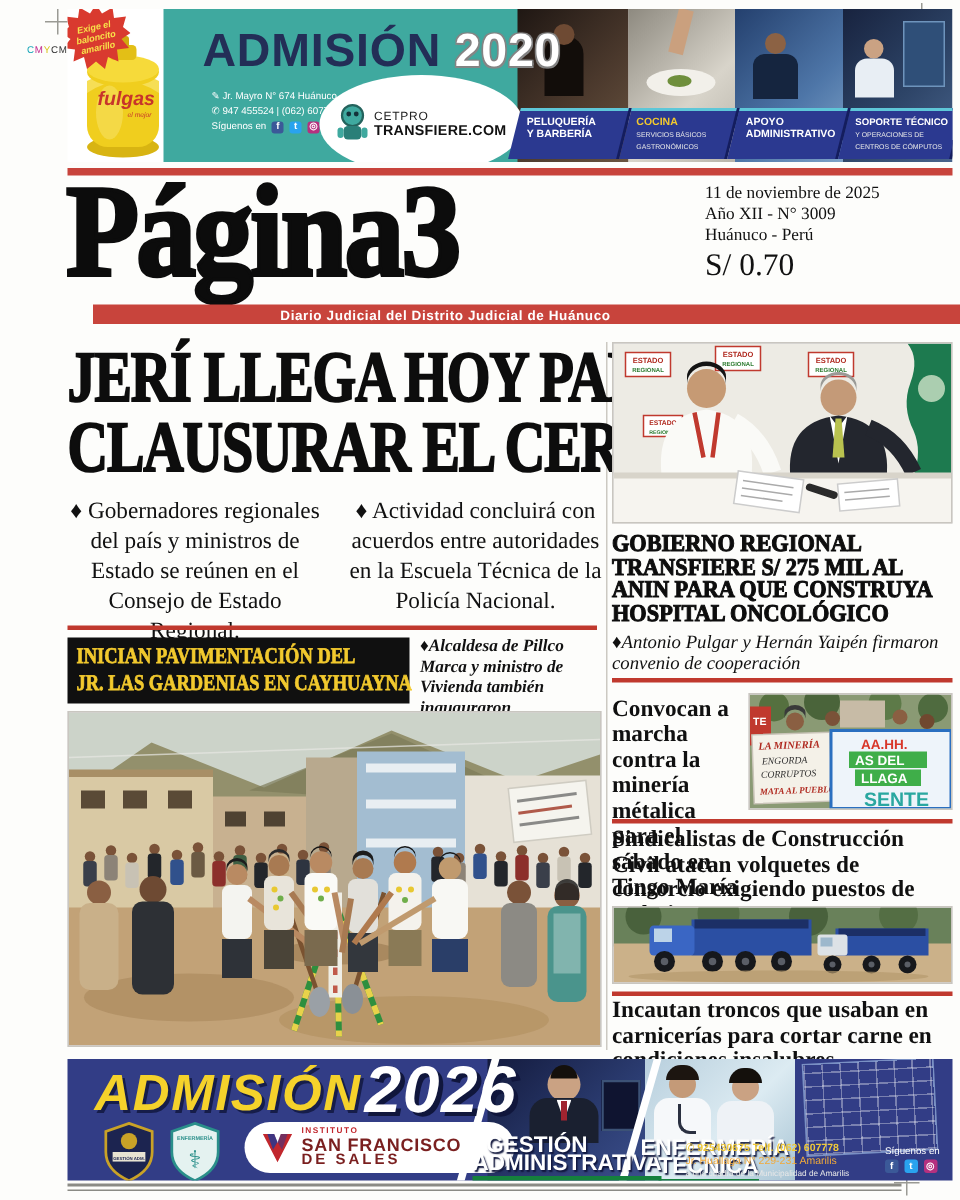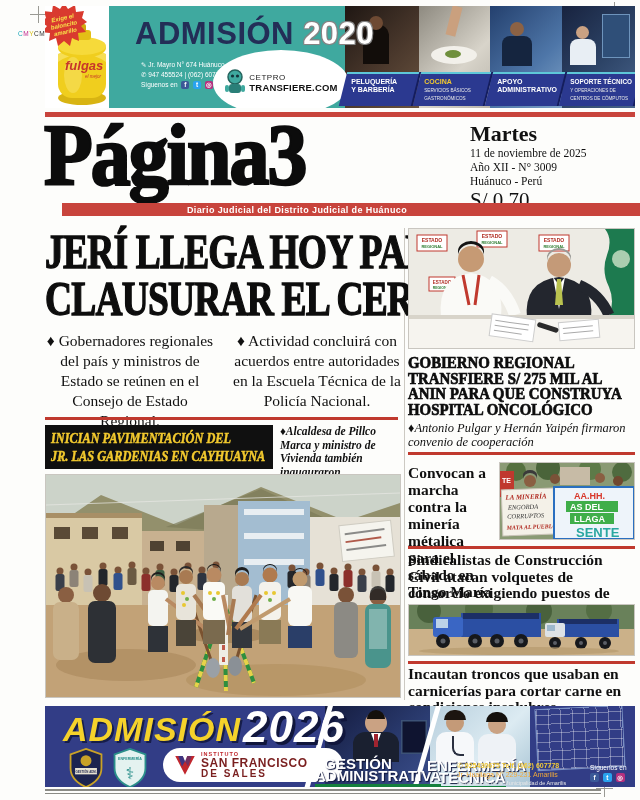--- a/index.html
+++ b/index.html
@@ -32,21 +32,21 @@
   .mast-right{left:470px;top:122px;width:165px;}
   .tagbar{left:62px;top:203px;width:590px;height:13px;background:#c8443c;
           display:flex;align-items:center;justify-content:center;}
   .tagbar span{color:#fff;font-family:"Liberation Sans",sans-serif;font-weight:bold;
           font-size:9px;letter-spacing:.4px;margin-right:120px;}
   
   .lead-line{font-weight:bold;font-size:48px;line-height:47px;color:#0d0d0d;
              -webkit-text-stroke:1.4px #0d0d0d;letter-spacing:-1px;}
   .bullets{font-size:15.5px;line-height:20px;}
   .kickerbox{left:45px;top:425px;width:228px;height:44px;background:#101010;
-             display:flex;flex-direction:column;align-items:flex-start;justify-content:center;padding-left:6px;box-sizing:border-box;font-style:italic;}
+             display:flex;flex-direction:column;align-items:flex-start;justify-content:center;padding-left:6px;box-sizing:border-box;}
   .kickerbox .kl{color:#f2c92e;font-weight:bold;font-size:15px;line-height:18px;-webkit-text-stroke:.5px #f2c92e;}
   .itb{font-style:italic;font-weight:bold;}
   .rc-head{font-weight:bold;font-size:16px;line-height:15.5px;color:#0d0d0d;-webkit-text-stroke:.7px #0d0d0d;}
   .rc-story{font-weight:bold;font-size:15.5px;line-height:14.8px;color:#101010;}
   .photo{border:1px solid #c9c6c0;box-sizing:border-box;overflow:hidden;background:#ddd;}
   
   .bottomad{left:45px;top:706px;width:590px;height:81px;background:#323d86;overflow:hidden;}
   .badtitle{color:#f5d22b;font-weight:bold;font-style:italic;font-size:34px;letter-spacing:1px;
             text-shadow:2px 2px 0 #161d4a;}
   .badyear{color:#fff;font-weight:bold;font-size:44px;font-style:italic;letter-spacing:1px;
@@ -164,21 +164,20 @@
     </div>
   </div>
 
   <div class="abs redbar" style="left:45px;top:112px;width:590px;height:5px;"></div>
 
   <div class="abs mast-title">
     <span class="cond" style="transform:scaleX(.95) scaleY(1.04);">Página3</span>
   </div>
 
   <div class="abs mast-right">
-    <div style="font-weight:bold;font-size:22px;line-height:24px;">Martes</div>
     <div style="font-size:11.5px;line-height:14px;">11 de noviembre de 2025</div>
     <div style="font-size:11.5px;line-height:14px;">Año XII - N° 3009</div>
     <div style="font-size:11.5px;line-height:14px;">Huánuco - Perú</div>
     <div style="font-weight:normal;font-size:21px;line-height:25px;">S/ 0.70</div>
   </div>
 
   <div class="abs tagbar">
     <span>Diario Judicial del Distrito Judicial de Huánuco</span>
   </div>
 

